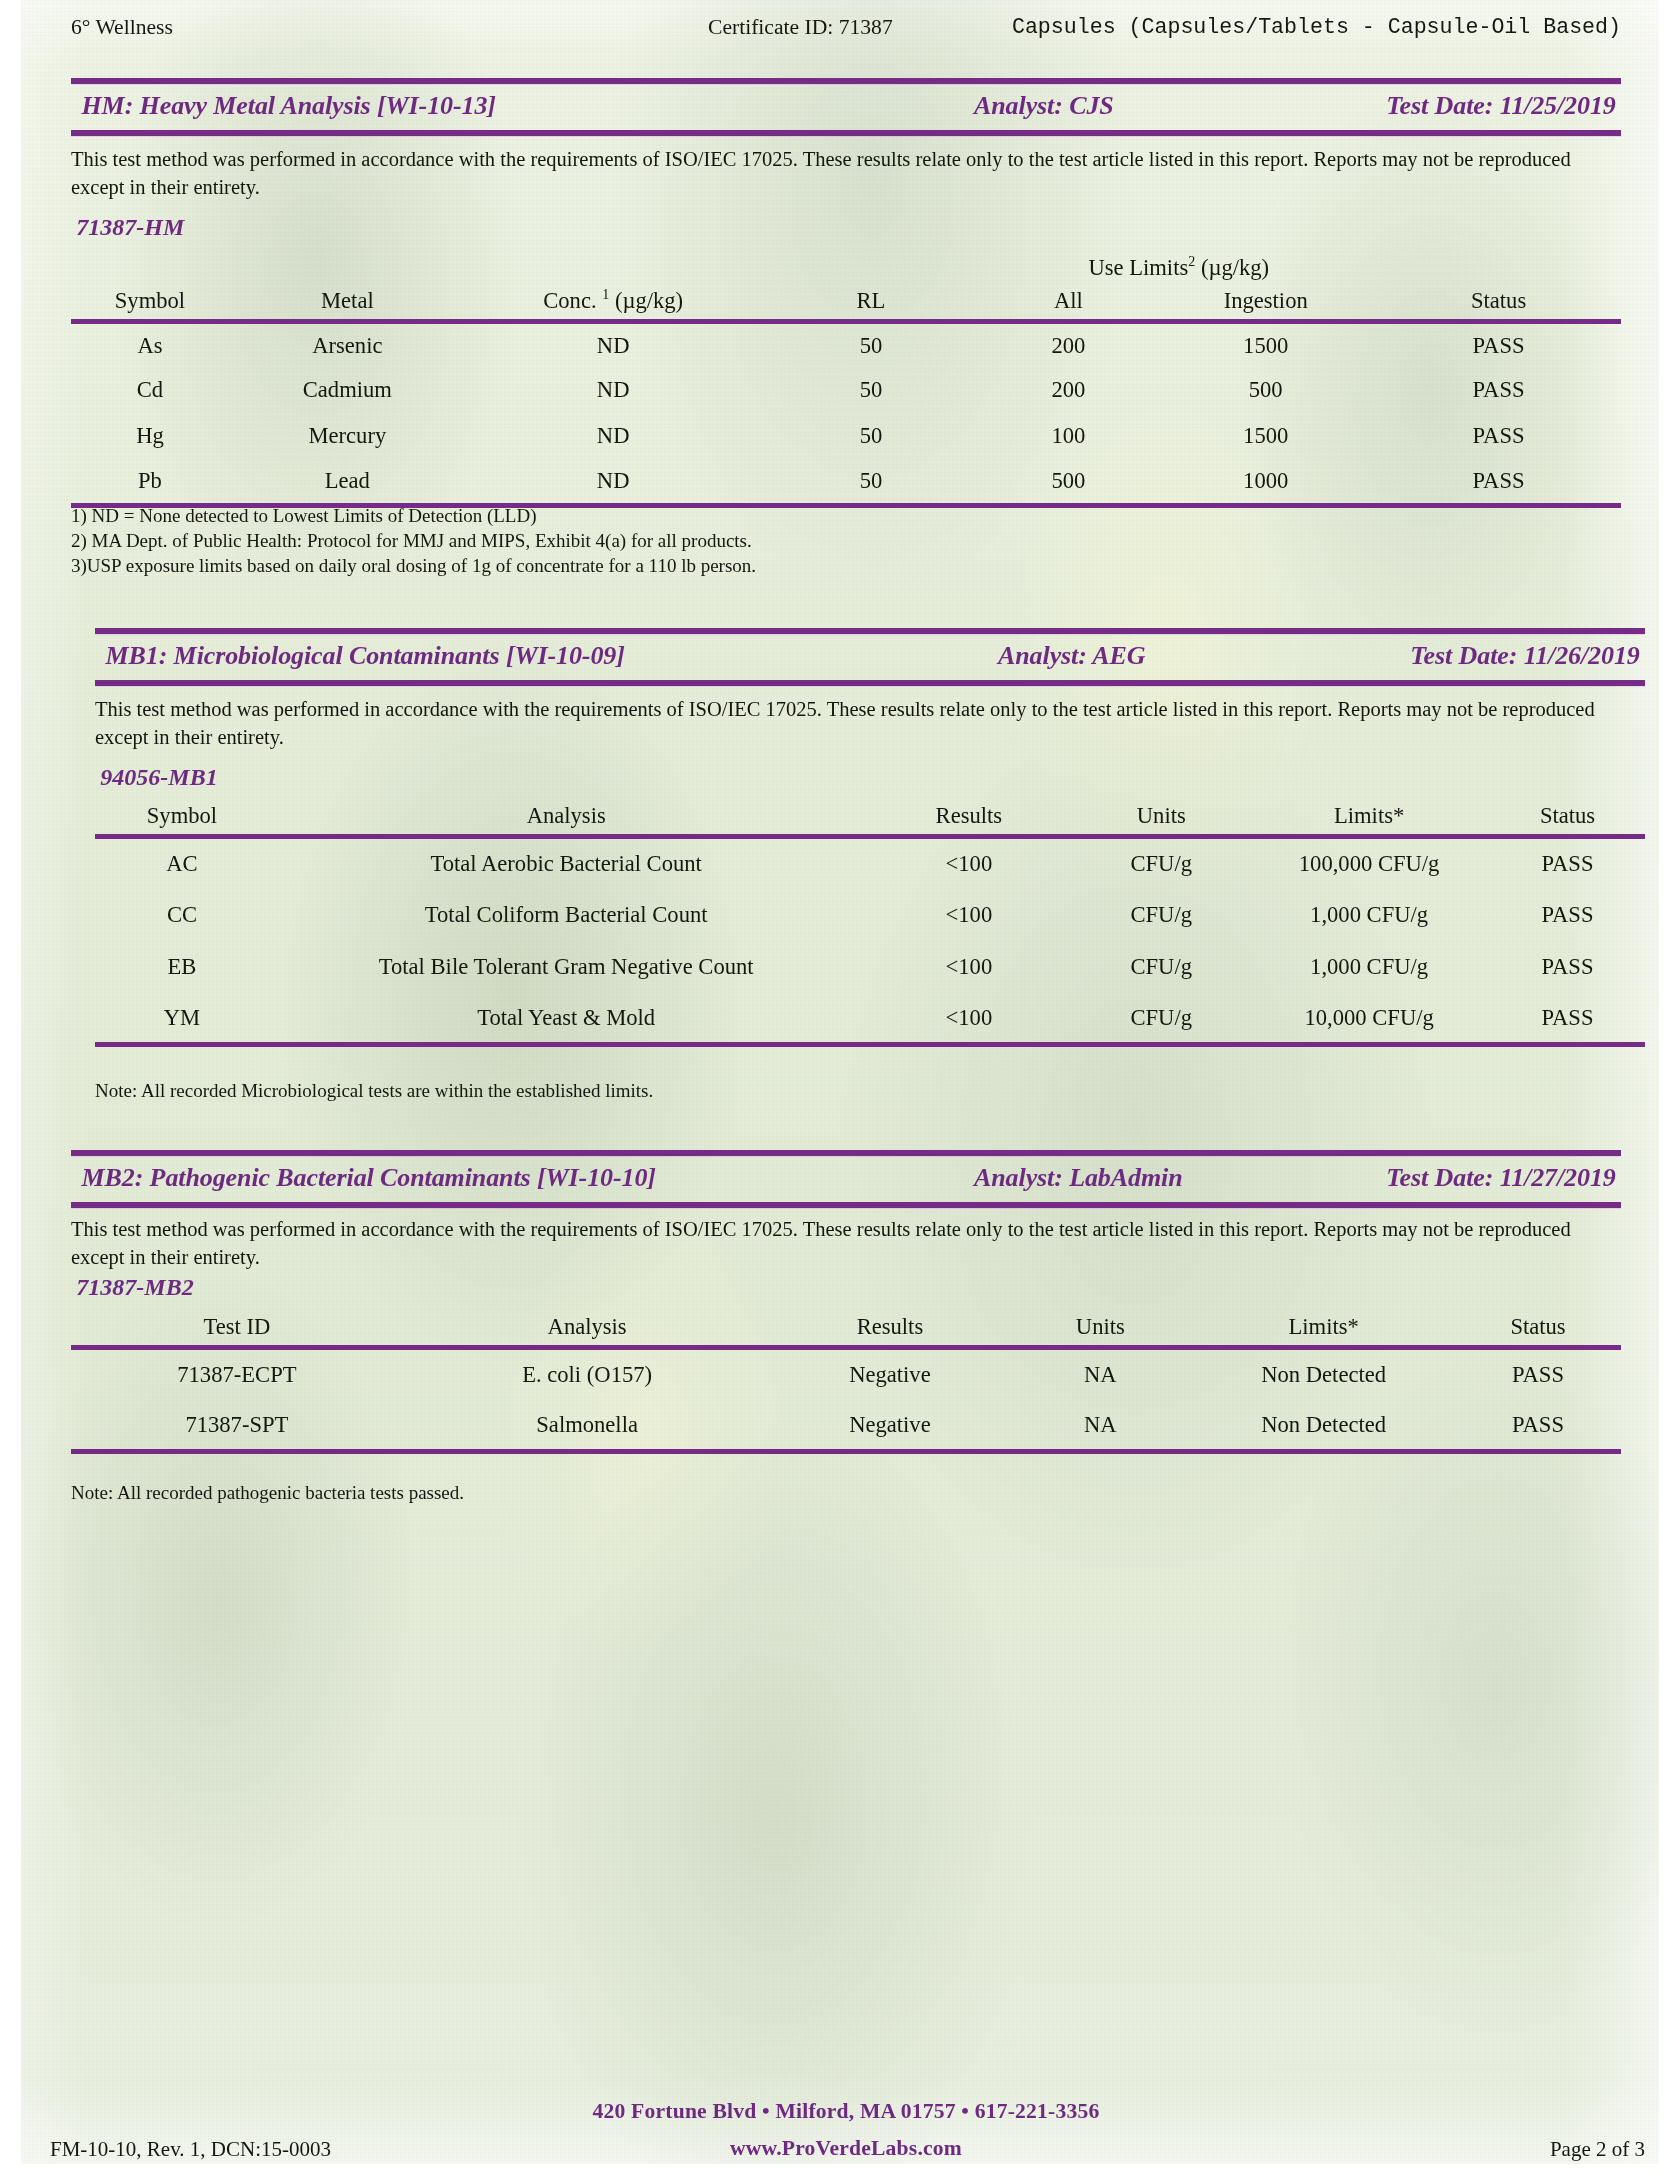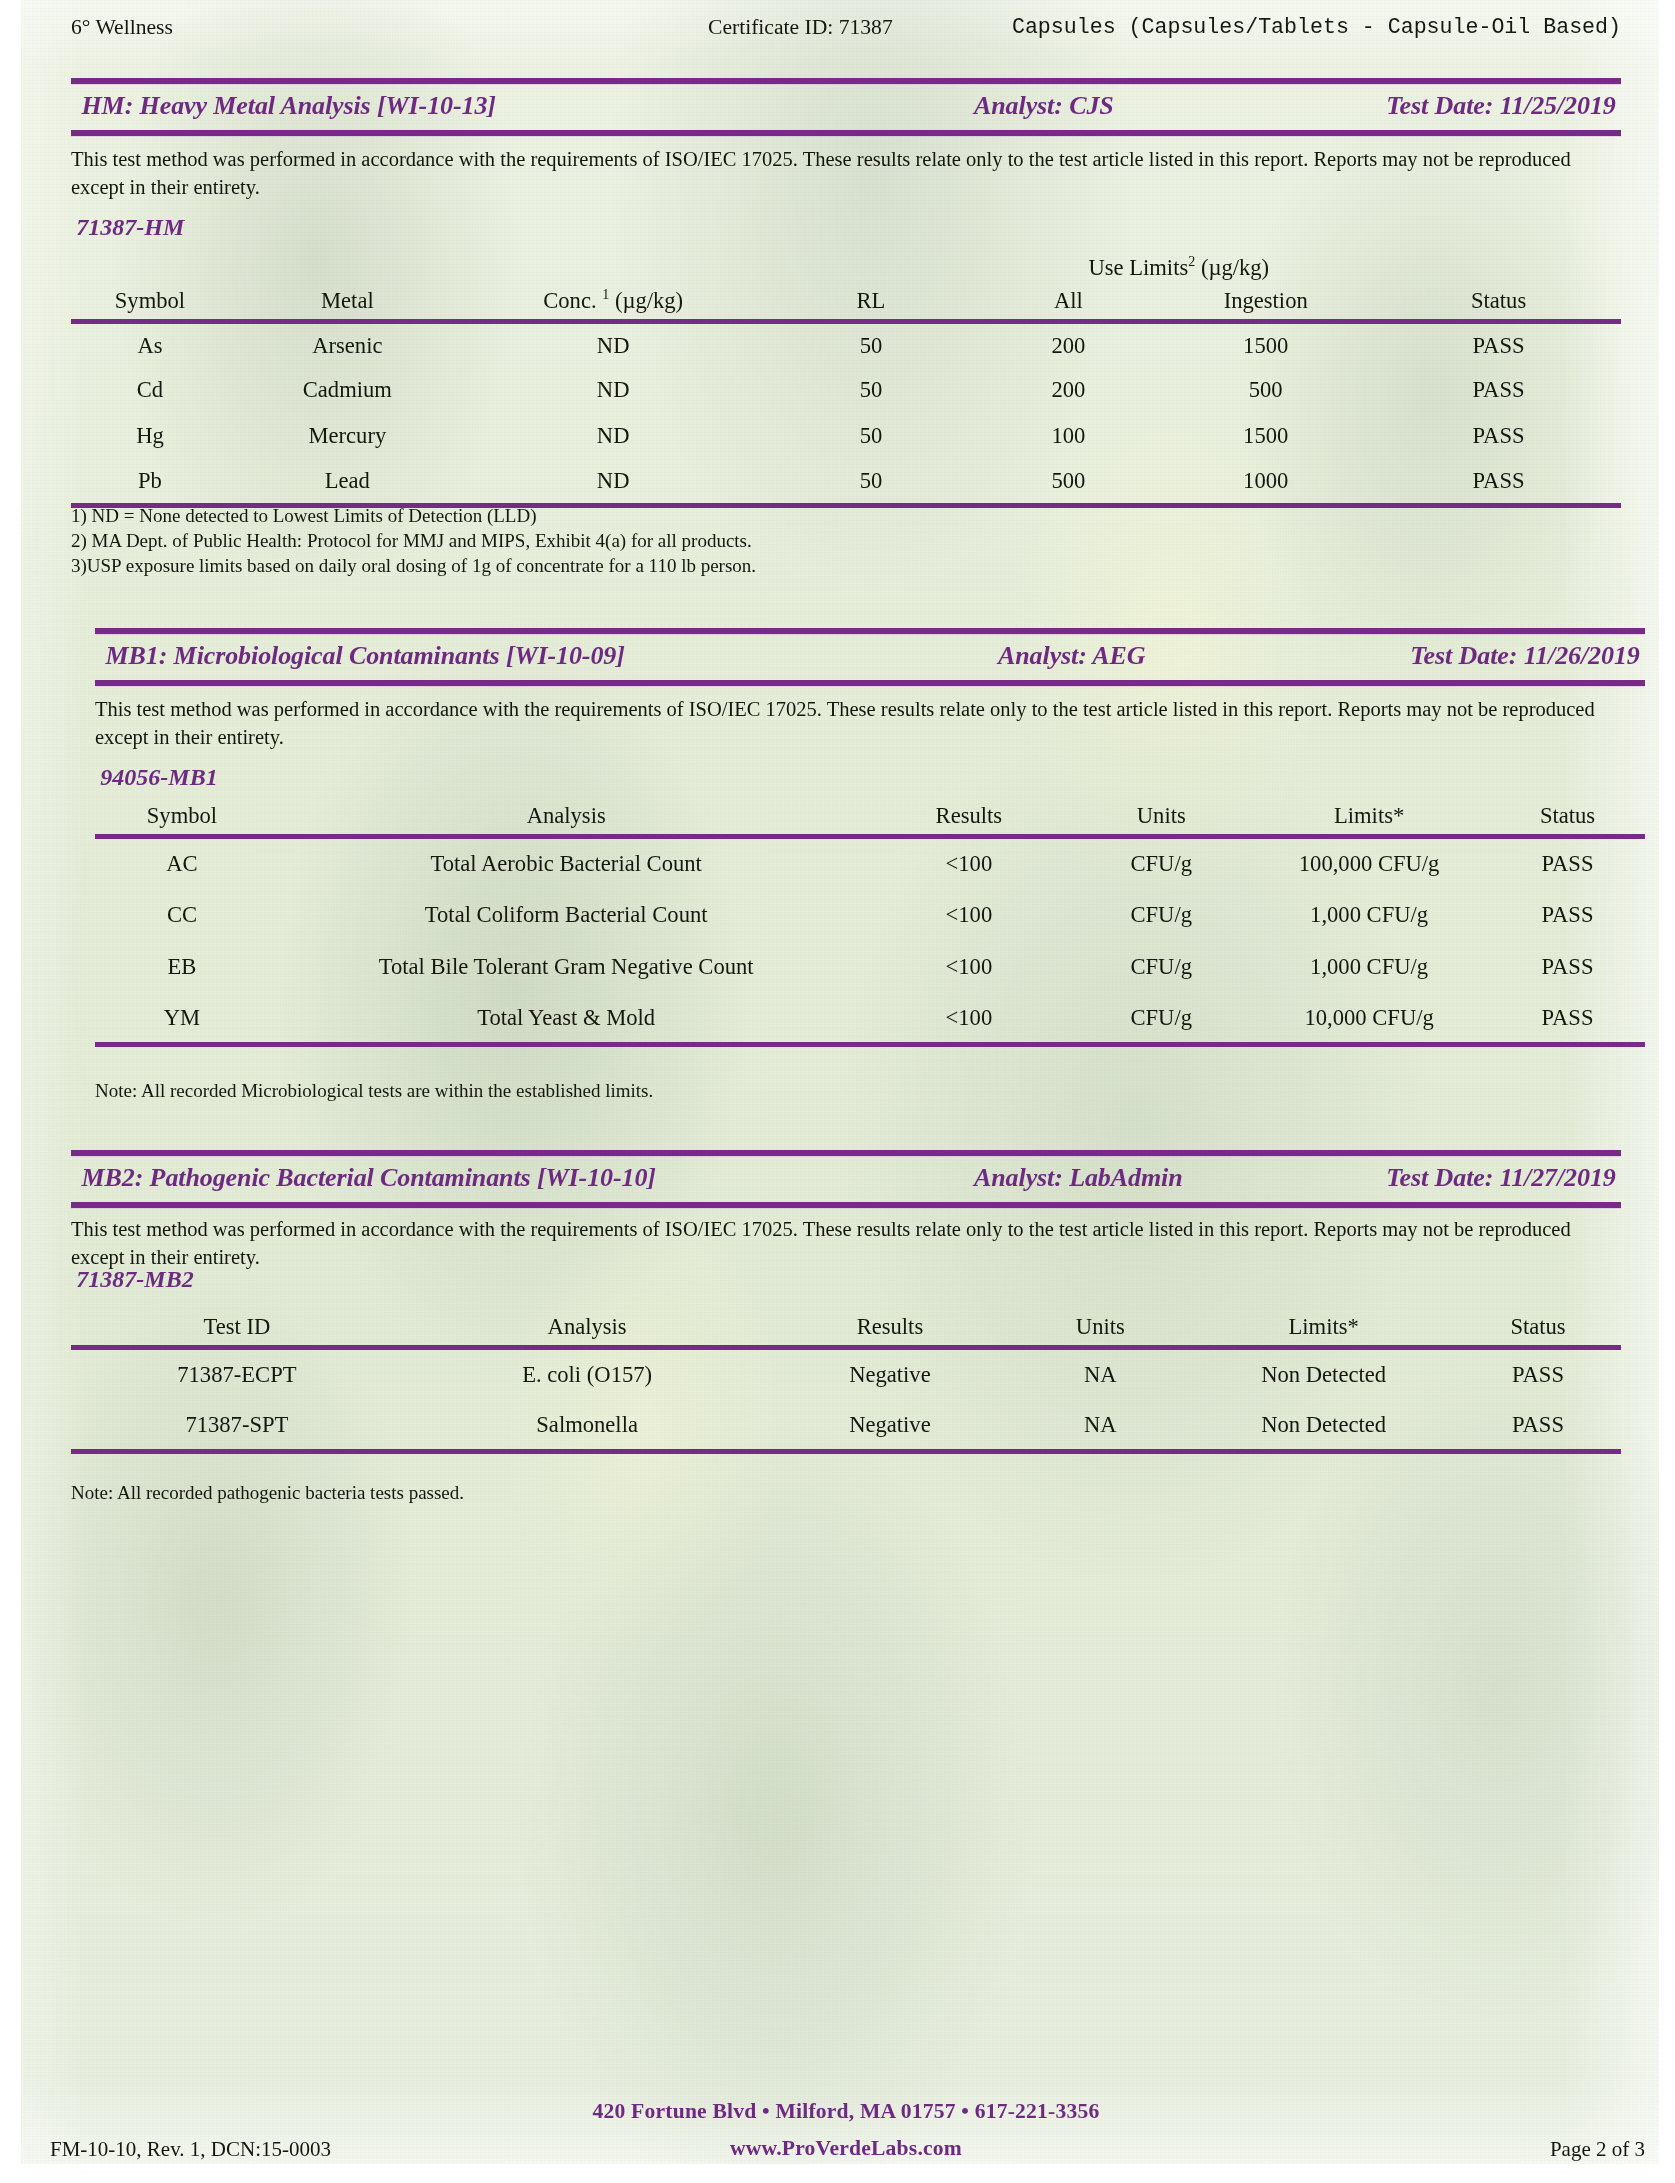--- a/index.html
+++ b/index.html
@@ -389,21 +389,21 @@
         <div class="sect-title-row">
           <span class="st-name">MB2: Pathogenic Bacterial Contaminants [WI-10-10]</span>
           <span class="st-analyst">Analyst: LabAdmin</span>
           <span class="st-date">Test Date: 11/27/2019</span>
         </div>
         <div class="rule-bot"></div>
       </div>
 
       <div class="iso-text" style="top:65px;">This test method was performed in accordance with the requirements of ISO/IEC 17025. These results relate only to the test article listed in this report.  Reports may not be reproduced except in their entirety.</div>
 
-      <div class="sample-id" style="top:116px;">71387-MB2</div>
+      <div class="sample-id" style="top:124px;">71387-MB2</div>
 
       <table class="rep" style="top:163px;">
         <colgroup>
           <col style="width:332px">
             <col style="width:369px">
             <col style="width:237px">
           <col style="width:184px">
             <col style="width:263px">
             <col style="width:166px">
         </colgroup>

